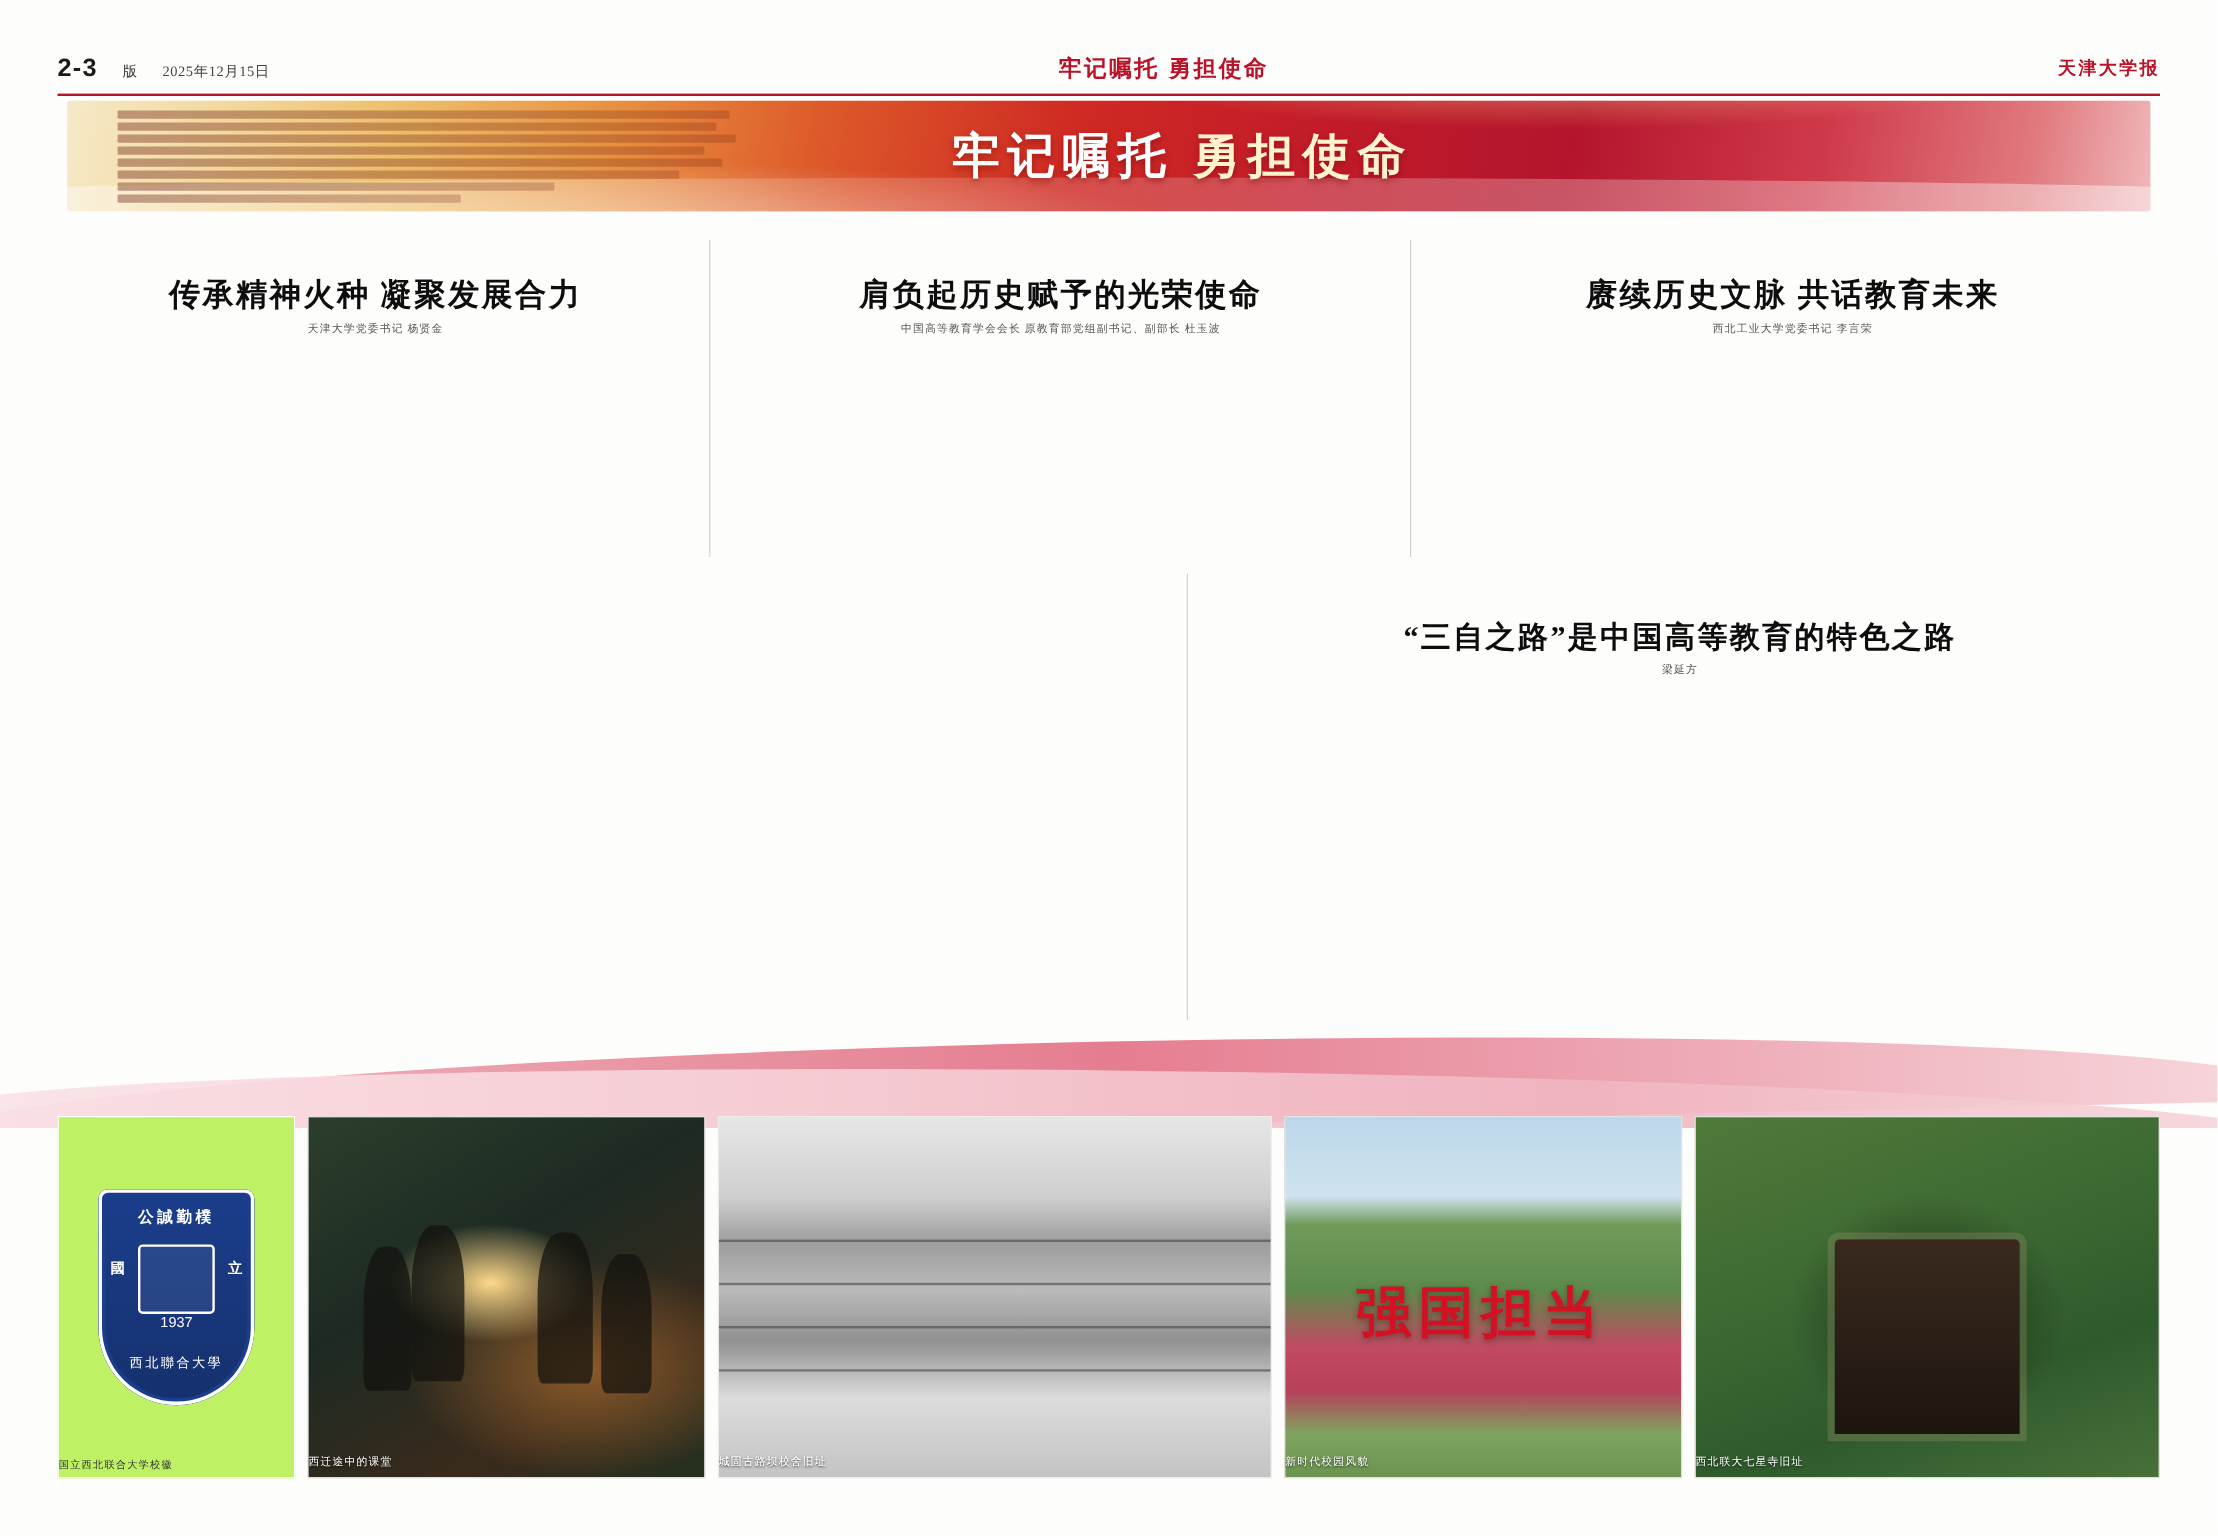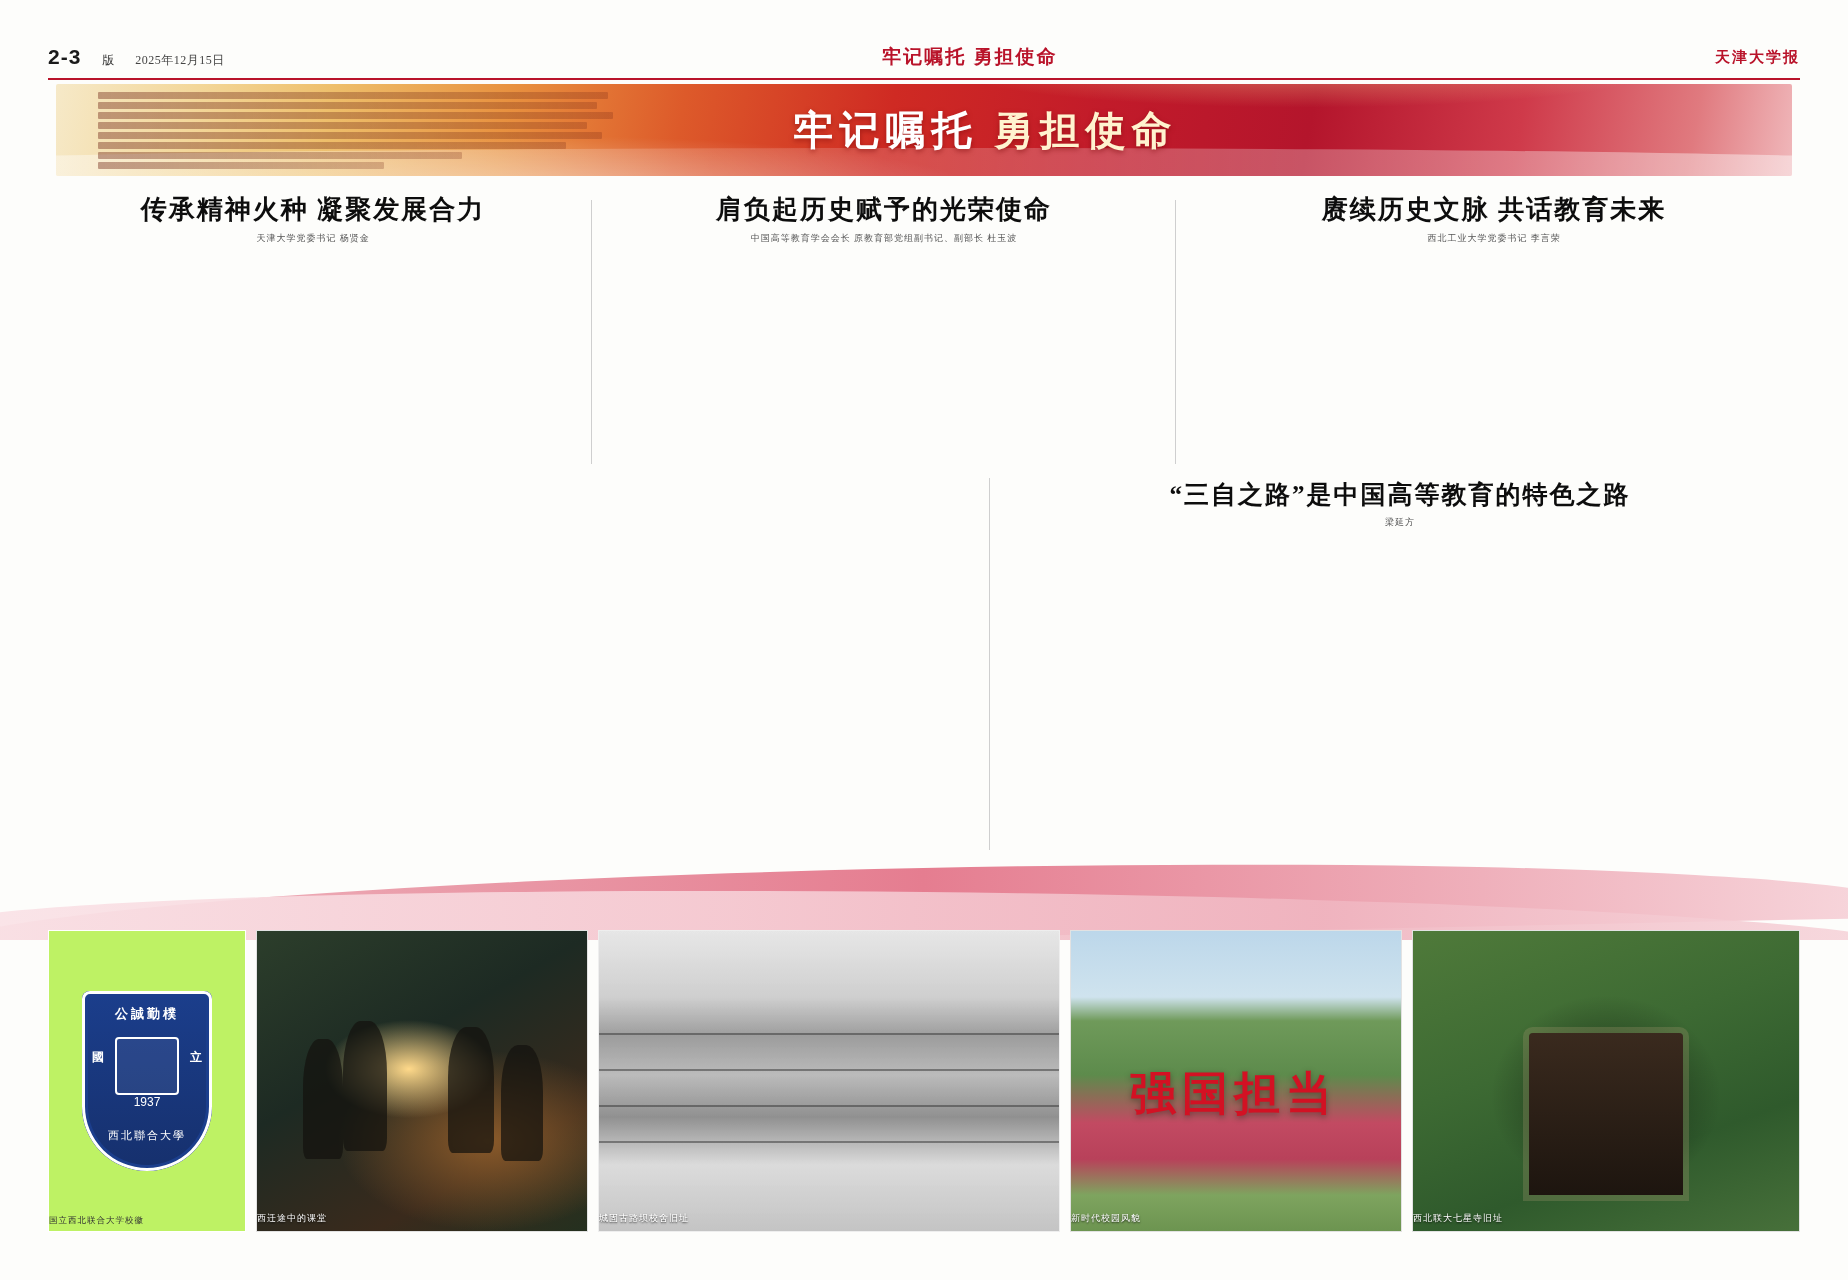--- a/index.html
+++ b/index.html
@@ -164,21 +164,21 @@
     width: 1px;
     background: #cfcfcf;
   }
 
   
   .sec1 {
     position: absolute;
     top: 192px; left: 48px; right: 48px; height: 276px;
   }
   .art { position: absolute; top: 0; }
-  .art .headline { font-size: 26px; }
+  .art .headline { font-size: 26px; margin-top: 36px; }
 
   .art1 { left: 0; width: 530px; }
   .art2 { left: 556px; width: 560px; }
   .art3 { left: 1140px; width: 612px; }
 
   .cols {
     position: absolute;
     top: 60px; bottom: 0; left: 0; right: 0;
     display: flex;
     gap: 14px;

